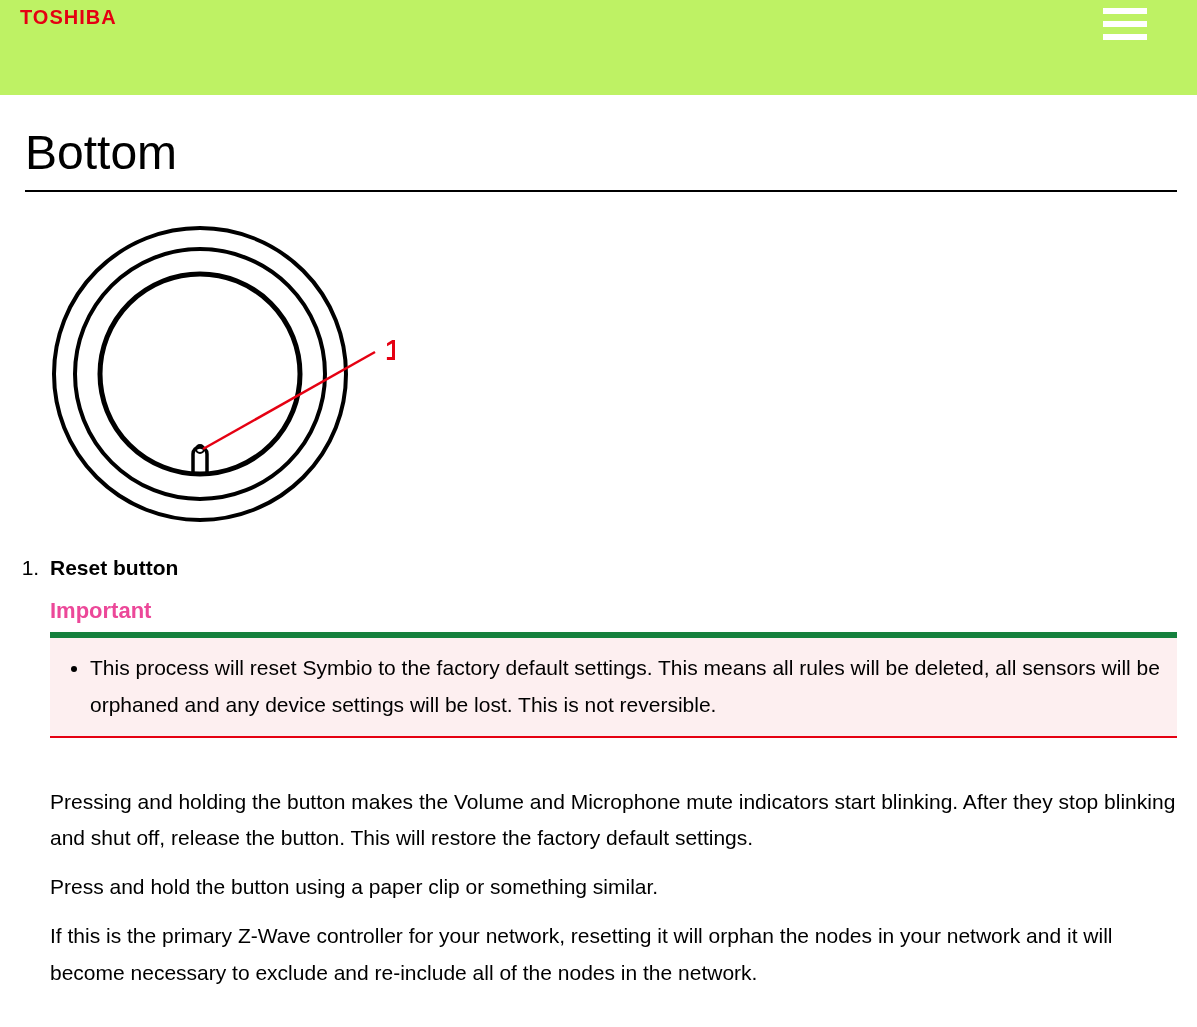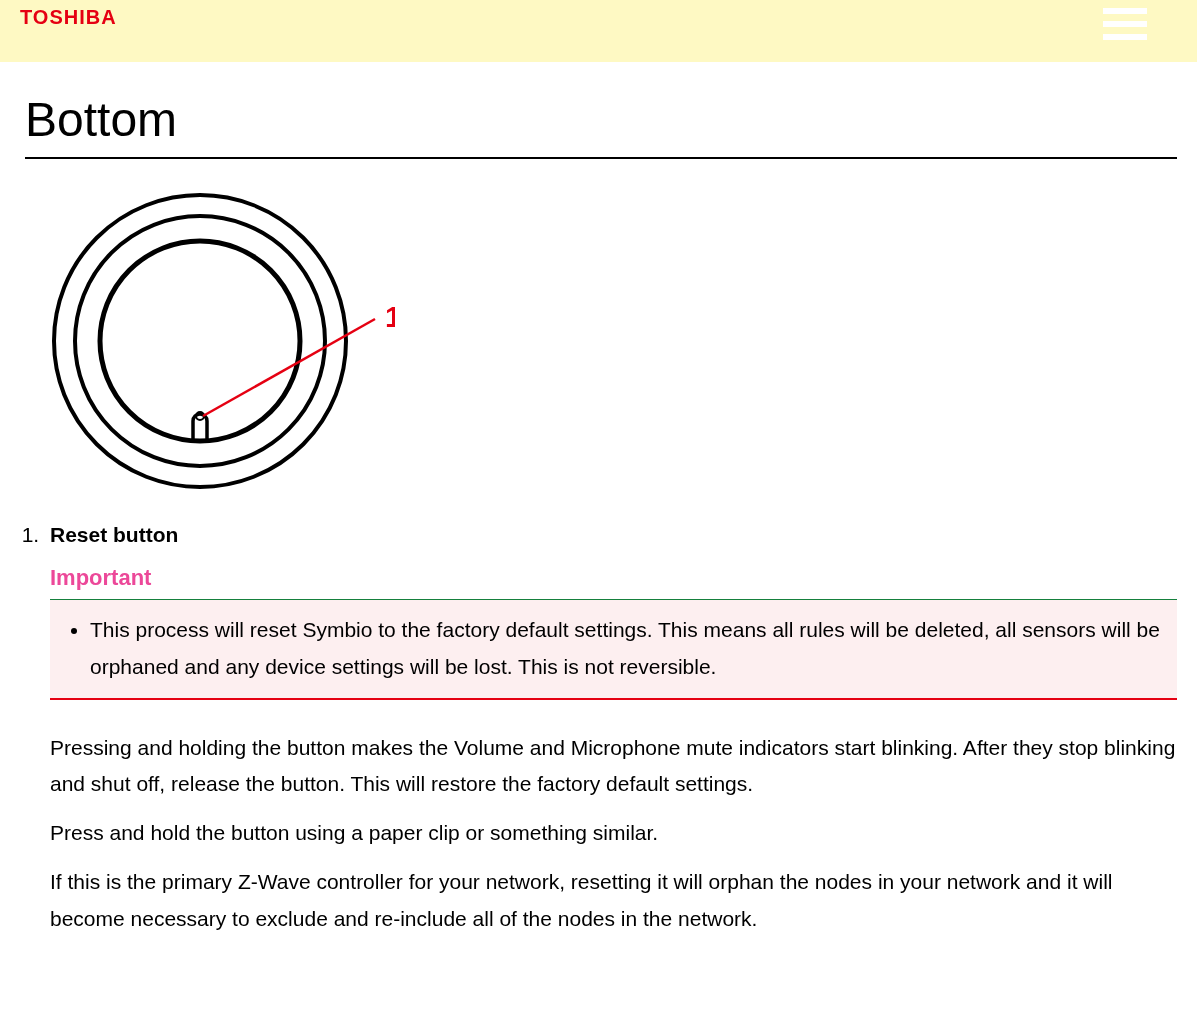--- a/index.html
+++ b/index.html
@@ -6,22 +6,22 @@
       margin: 0;
       padding: 0;
       box-sizing: border-box;
     }
     body {
       font-family: Arial, Helvetica, sans-serif;
       width: 1197px;
       background: #fff;
     }
     .header {
-      background: #fef9c3;
-      height: 62px;
+      background: #bef264;
+      height: 95px;
       display: flex;
       align-items: flex-start;
       justify-content: space-between;
       padding: 6px 20px 0 20px;
     }
     .logo {
       color: #e50012;
       font-weight: bold;
       font-size: 20px;
       letter-spacing: 1px;
@@ -70,25 +70,25 @@
       font-size: 21px;
       margin-bottom: 18px;
     }
     .important-label {
       color: #ec4899;
       font-weight: bold;
       font-size: 22px;
       margin-bottom: 8px;
     }
     .important-box {
-      border-top: 1px solid #15803d;
+      border-top: 6px solid #15803d;
       border-bottom: 2px solid #e50012;
       background: #fdeff0;
       padding: 12px 10px 12px 20px;
-      margin-bottom: 30px;
+      margin-bottom: 46px;
     }
     .important-box ul {
       list-style: disc;
       padding-left: 20px;
     }
     .important-box li {
       font-size: 21px;
       line-height: 1.75;
     }
     .body-text p {

